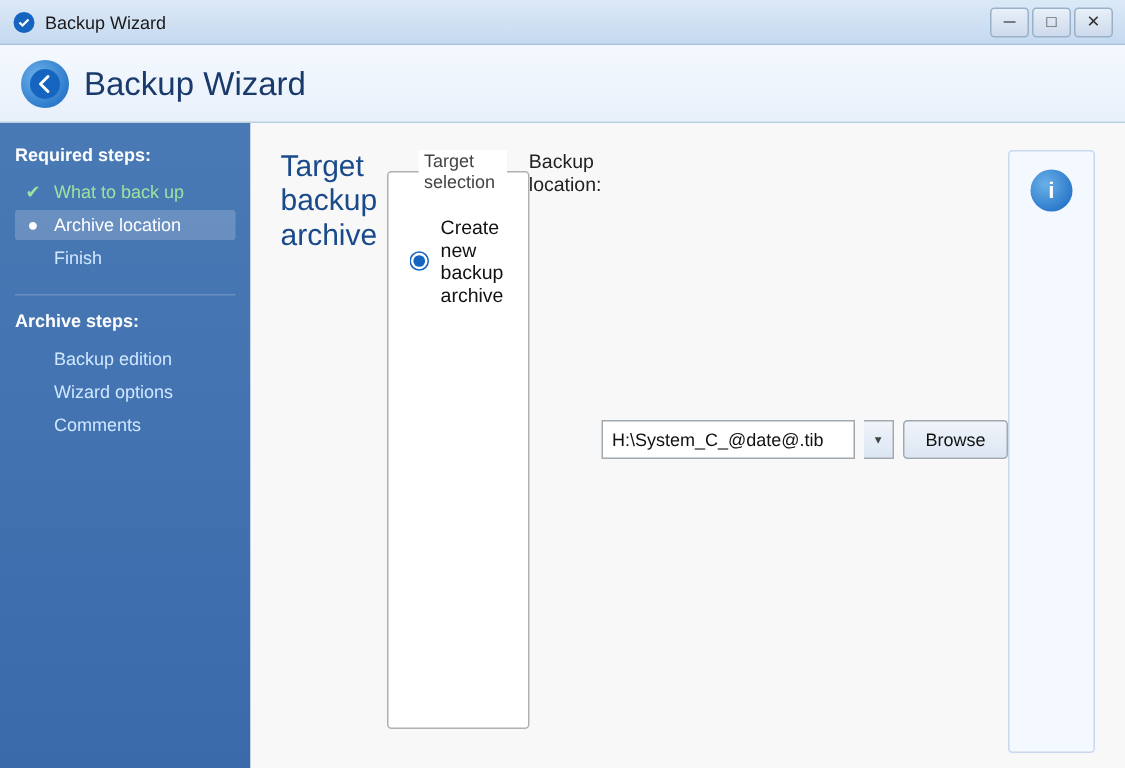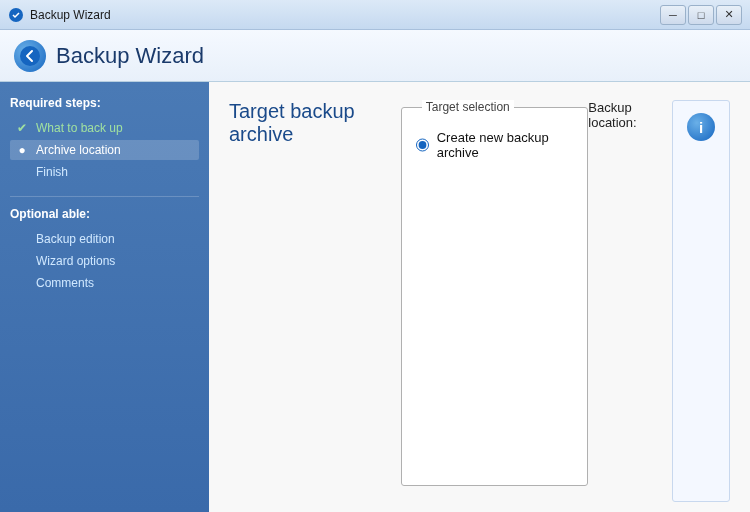--- a/index.html
+++ b/index.html
@@ -80,21 +80,21 @@
     }
 
     
     .main-layout {
       display: flex;
       height: calc(512px - 30px - 52px);
     }
 
     
     .sidebar {
-      width: 209px;
+      width: 167px;
       background: linear-gradient(to bottom, #4a7ab5, #3a6aaa);
       padding: 14px 10px;
       flex-shrink: 0;
     }
     .sidebar-section-title {
       color: white;
       font-weight: bold;
       font-size: 12px;
       margin-bottom: 8px;
     }
@@ -303,21 +303,21 @@
       <span>Archive location</span>
     </div>
 
     <div class="sidebar-item">
       <span class="sidebar-item-icon">&nbsp;</span>
       <span>Finish</span>
     </div>
 
     <div class="sidebar-divider"></div>
 
-    <div class="sidebar-optional-title">Optional able:</div>
+    <div class="sidebar-optional-title">Archive steps:</div>
 
     <div class="sidebar-item">
       <span class="sidebar-item-icon">&nbsp;</span>
       <span>Backup edition</span>
     </div>
 
     <div class="sidebar-item">
       <span class="sidebar-item-icon">&nbsp;</span>
       <span>Wizard options</span>
     </div>
@@ -333,18 +333,23 @@
 
     <fieldset class="fieldset-box">
       <legend class="fieldset-legend">Target selection</legend>
       <div class="radio-option">
         <input type="radio" class="radio-input" checked="" style="">
         <label class="radio-label">Create new backup archive</label>
       </div>
     </fieldset>
 
     <div class="backup-location-label">Backup location:</div>
+    <div class="backup-location-row">
+      <input type="text" class="location-input" value="H:\System_C_@date@.tib" style="">
+      <div class="location-dropdown">▾</div>
+      <button class="browse-btn">Browse</button>
+    </div>
 
     <div class="info-box">
       <div class="info-icon">i</div>
     </div>
   </div>
 </div>
 
 </body></html>

